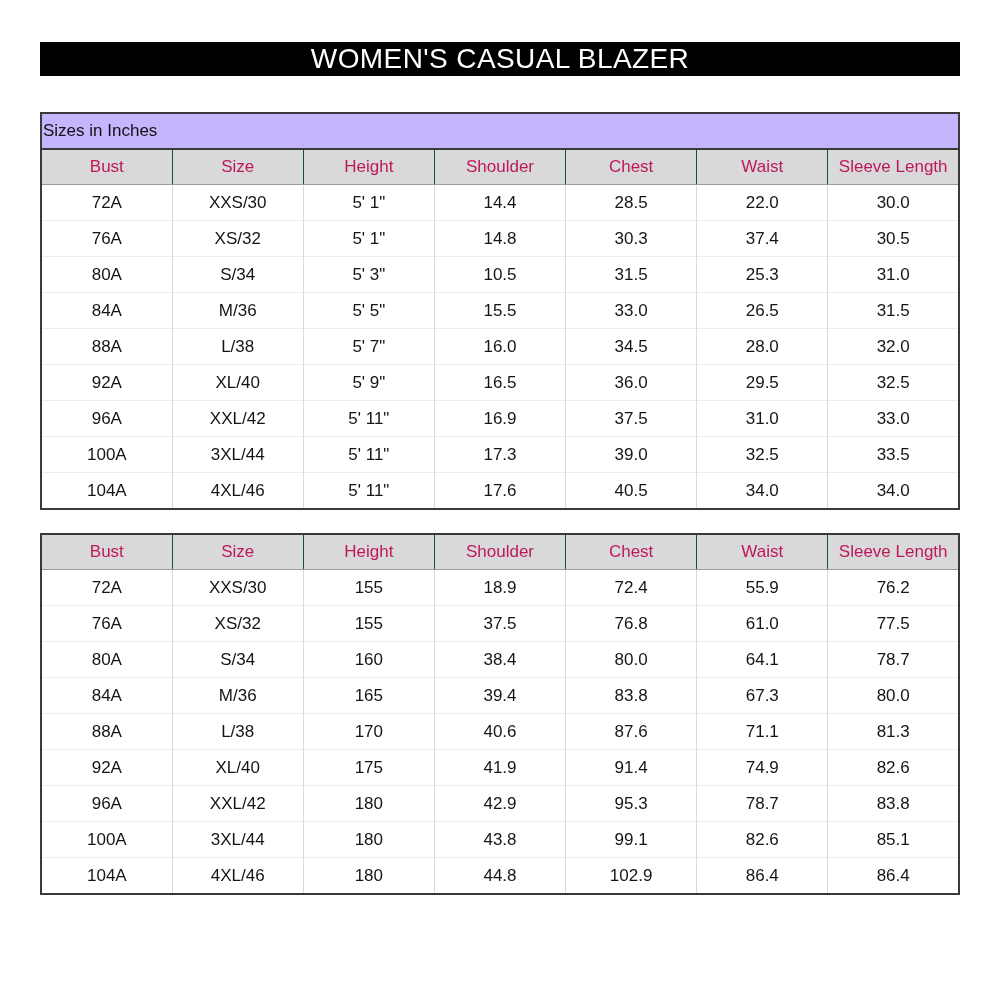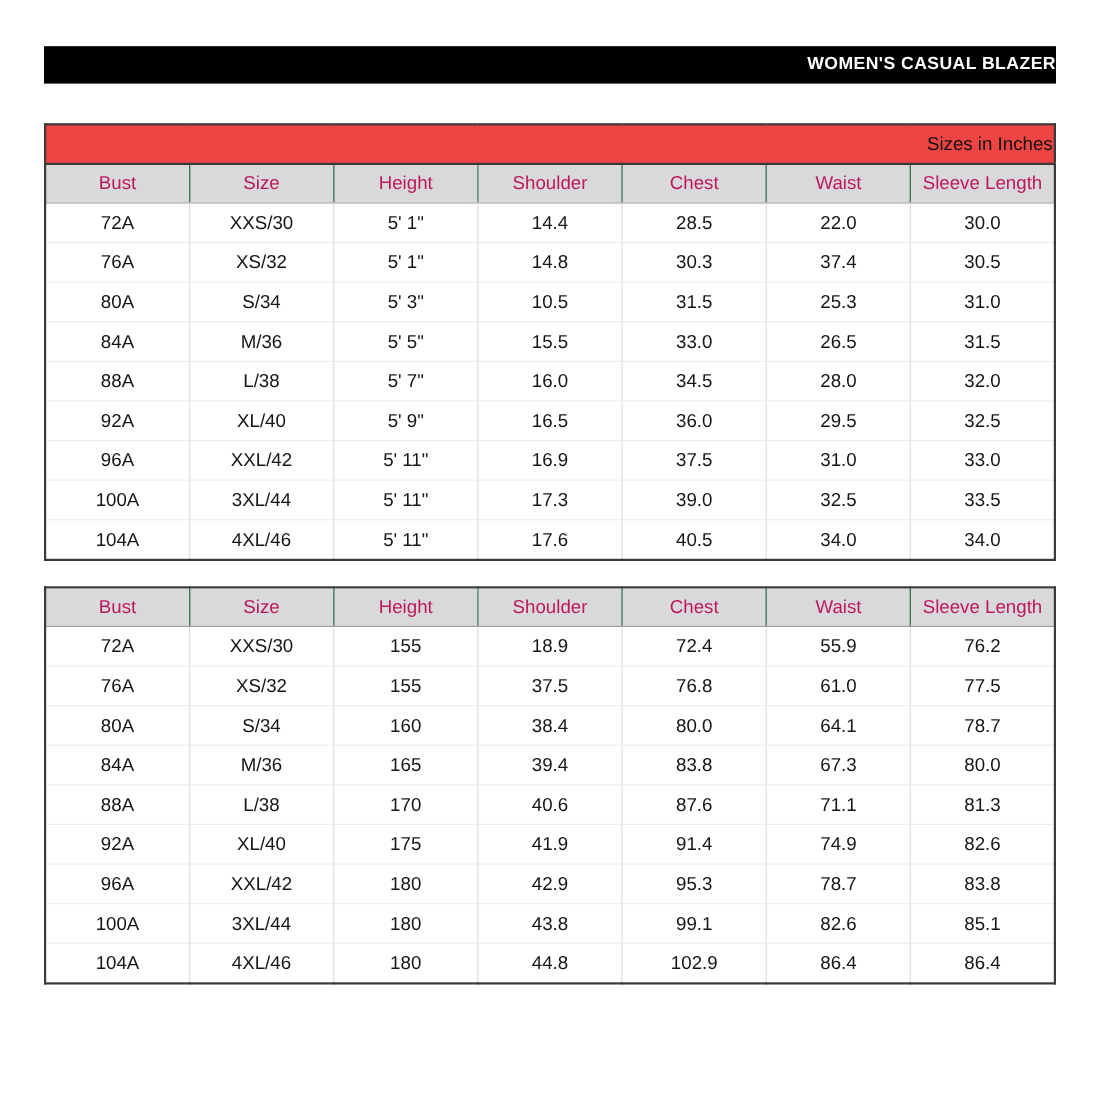--- a/index.html
+++ b/index.html
@@ -18,43 +18,43 @@
   .banner {
     position: absolute;
     left: 40px;
     top: 42px;
     width: 920px;
     height: 34px;
     background: #000000;
     color: #ffffff;
     display: flex;
     align-items: center;
-    justify-content: flex-end;
-    font-size: 16px;
-    font-weight: bold;
+    justify-content: center;
+    font-size: 28px;
+    font-weight: normal;
     letter-spacing: 0.4px;
   }
   table.size-table {
     position: absolute;
     left: 40px;
     width: 920px;
     border-collapse: collapse;
     table-layout: fixed;
     border: 2px solid #3a3a3a;
     font-size: 17px;
     background: #ffffff;
   }
   #size-table-0 { top: 112px; }
   #size-table-1 { top: 533px; }
   .title-row th {
     height: 32px;
     font-weight: 400;
     font-size: 17px;
-    text-align: right;
-    background: #ef4444;
+    text-align: left;
+    background: #c4b5fd;
     border-bottom: 2px solid #3a3a3a;
     color: #111111;
   }
   .header-row th {
     height: 32px;
     font-weight: 400;
     text-align: center;
     background: #d9d9d9;
     border-bottom: 1px solid #999999;
     color: #be185d;

